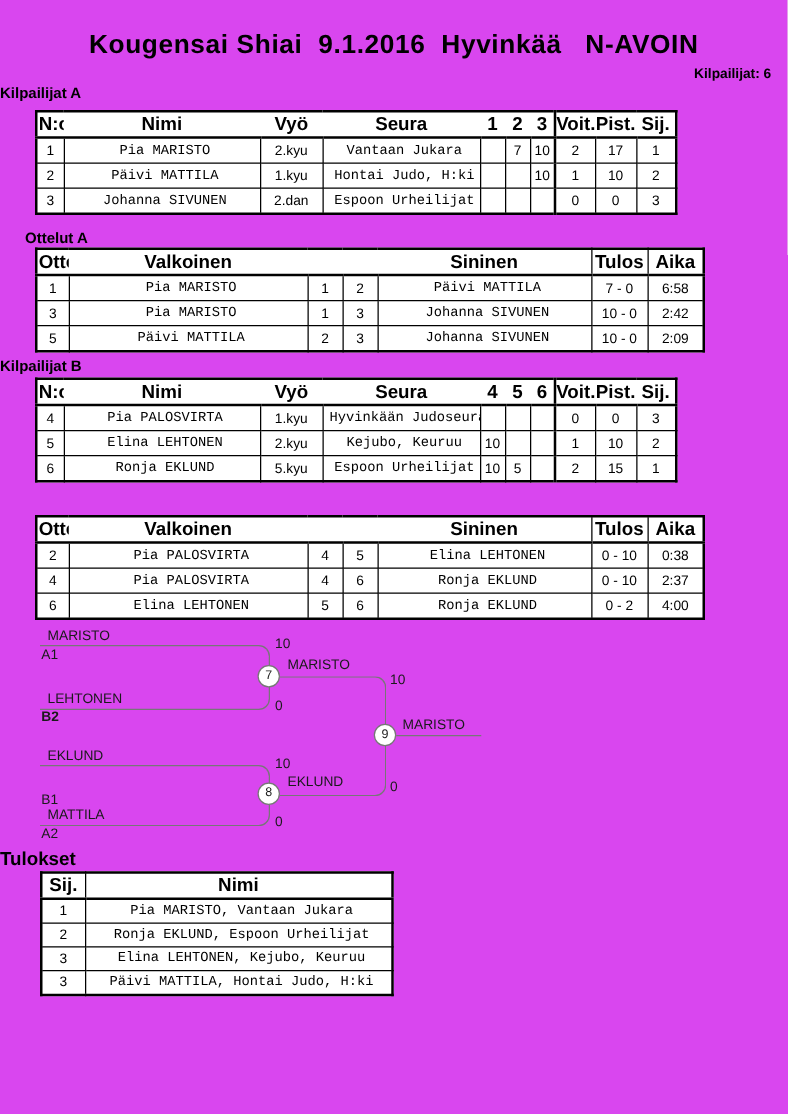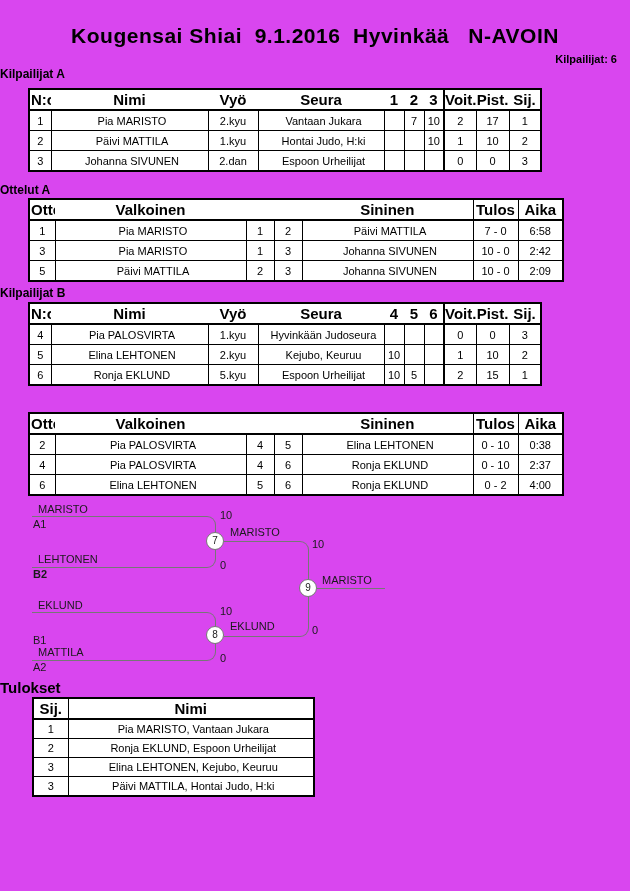--- a/index.html
+++ b/index.html
@@ -10,38 +10,38 @@
   }
   .main-title {
     position:absolute; top:24px; left:0; width:630px; text-align:center;
     font-size:21px; font-weight:bold; white-space:pre; letter-spacing:0.5px;
   }
   .comp-count {
     position:absolute; top:53px; right:13px; font-size:11px; font-weight:bold;
   }
   .sec-title { position:absolute; font-size:12px; font-weight:bold; }
   .t-kilp { left:0; width:472px; }
-  .t-ott  { left:0; width:524px; }
+  .t-ott  { left:0; width:524px;padding-left:20px; }
   .t-tul  { left:0; width:344px; }
 
   table.sheet {
     position:absolute; border-collapse:collapse; table-layout:fixed;
     font-size:11px; border:2px solid #000; background:#fff;
   }
   table.sheet th {
     border:none; border-bottom:2px solid #000; height:19px;
     font-weight:bold; font-size:15px; padding:0; text-align:center;
     overflow:hidden; white-space:nowrap;
   }
   table.sheet td {
     border:1px solid #000; height:19px; padding:0; text-align:center;
     overflow:hidden; white-space:nowrap; vertical-align:middle;
   }
   table.tulokset td { height:18px; }
-  .al { text-align:center; padding-left:5px !important; }
+  .al { text-align:center; padding-left:5px !important;font-family:Liberation Mono, monospace; }
   .thl { text-align:left !important; padding-left:1px !important; }
   .sep { border-left:2px solid #000 !important; }
   .hsep { border-left:1px solid #000 !important; }
 
   
   .pair {
     position:absolute; border:1px solid #777; border-left:none;
     border-radius:0 9px 9px 0; background:transparent;
   }
   .wline { position:absolute; border-top:1px solid #777; height:0; }

